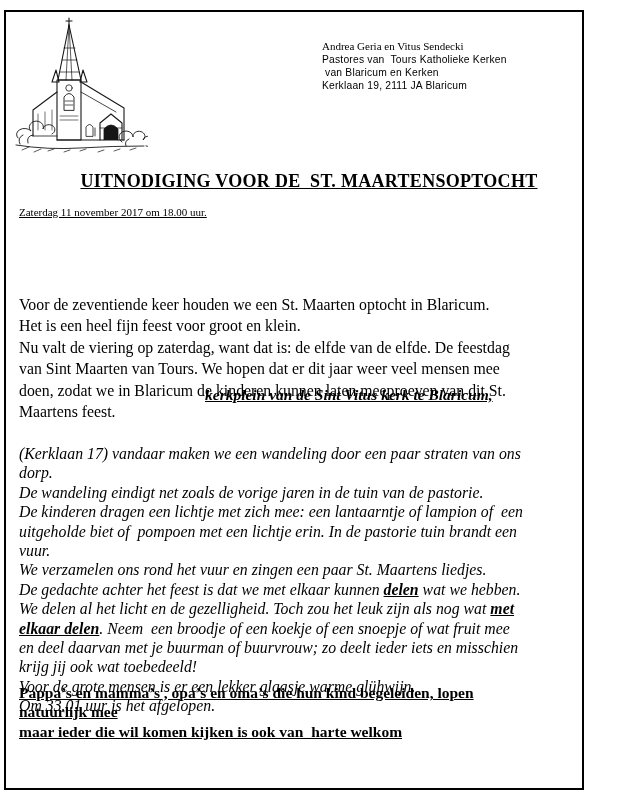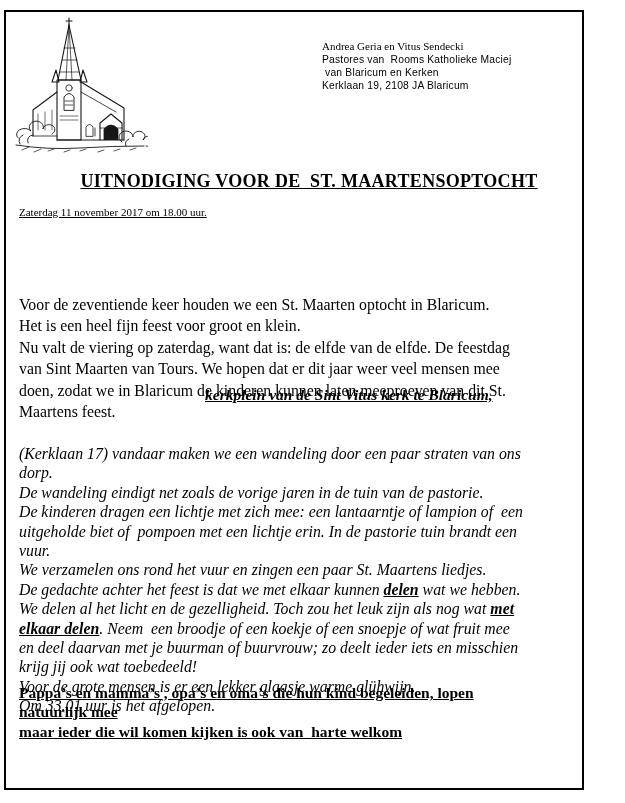--- a/index.html
+++ b/index.html
@@ -79,21 +79,21 @@
 
     <path d="M4,122 a8,6 0 1 1 13,-7 a7,6 0 1 1 12,-2 a6,5 0 1 1 9,5 M6,128 q-3,-6 3,-9 M14,127 q-2,-7 5,-8" stroke-width="0.9"></path>
 
     <path d="M108,126 a7,6 0 1 1 11,-5 a6,5 0 1 1 10,3 a5,5 0 1 1 3,6 M112,130 q-2,-5 3,-7" stroke-width="0.9"></path>
 
     <path d="M2,129 q32,5 64,3 t64,-2" stroke-width="0.9"></path>
     <path d="M8,134 l7,-3 M20,136 l7,-3 M34,135 l6,-2 M50,136 l6,-2 M66,135 l6,-2 M84,136 l6,-2 M100,135 l6,-2 M116,134 l6,-2" stroke-width="0.7"></path>
   </g>
 </svg>
 
-<div class="sender"><div class="serifline">Andrea Geria en Vitus Sendecki</div><div class="sansline">Pastores van  Rooms Katholieke Maciej</div><div class="sansline"> van Blaricum en Kerken</div><div class="sansline">Kerklaan 19, 2108 JA Blaricum</div></div>
+<div class="sender"><div class="serifline">Andrea Geria en Vitus Sendecki</div><div class="sansline">Pastores van  Tours Katholieke Kerken</div><div class="sansline"> van Blaricum en Kerken</div><div class="sansline">Kerklaan 19, 2111 JA Blaricum</div></div>
 
 <div class="title"><span>UITNODIGING VOOR DE  ST. MAARTENSOPTOCHT</span></div>
 
 <div class="subtitle"><span>Zaterdag 11 november 2017 om 18.00 uur.</span></div>
 
 <div class="para intro"><span>Voor de zeventiende keer houden we een St. Maarten optocht in Blaricum.
 Het is een heel fijn feest voor groot en klein.
 Nu valt de viering op zaterdag, want dat is: de elfde van de elfde. De feestdag
 van Sint Maarten van Tours. We hopen dat er dit jaar weer veel mensen mee
 doen, zodat we in Blaricum de kinderen kunnen laten meeproeven van dit St.

